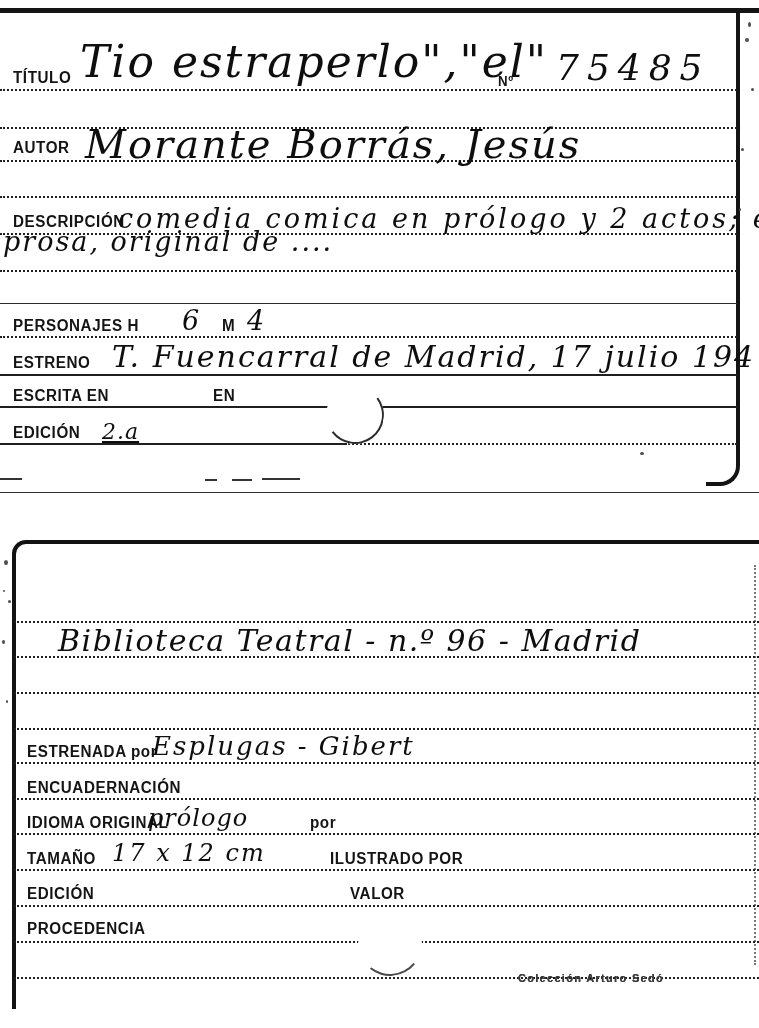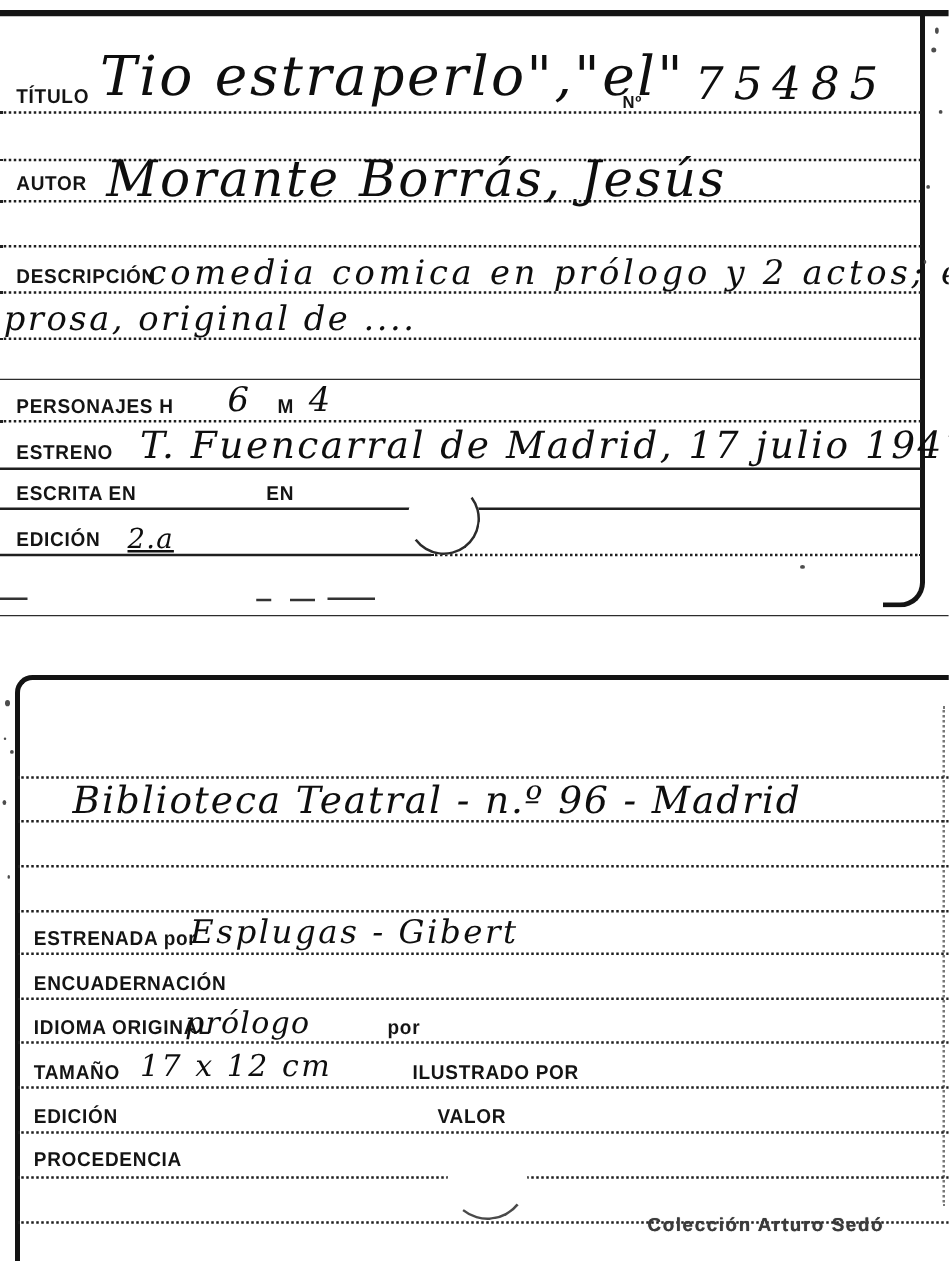--- a/index.html
+++ b/index.html
@@ -43,21 +43,21 @@
   .back-right-edge{position:absolute;left:754px;top:565px;height:400px;width:0;border-left:2px dotted #777;}
   
   .punch{position:absolute;border-radius:50%;background:#ffffff;z-index:6;}
   .punch .arc{position:absolute;inset:0;border-radius:50%;border:2px solid transparent;}
   .punch-front{left:326px;top:386px;width:58px;height:58px;}
   .punch-front .arc{border-right-color:#2b2b2b;border-bottom-color:#2b2b2b;transform:rotate(8deg);}
   .punch-back{left:358px;top:912px;width:64px;height:64px;}
   .punch-back .arc{border-bottom-color:#4a4a4a;transform:rotate(-6deg);}
   
   .stamp{
-    position:absolute;left:518px;top:972px;font-weight:700;font-size:15px;
+    position:absolute;left:518px;top:972px;font-weight:700;font-size:11px;
     letter-spacing:1.3px;color:#3b3b3b;white-space:nowrap;z-index:7;
     text-shadow:0 0 .6px #3b3b3b;
   }
   .speck{position:absolute;background:#4d4d4d;border-radius:50%;}
   .dash{position:absolute;height:0;border-top:2px solid #333;} .z3{z-index:3;} .z8{z-index:8;}
 </style>
 </head>
 <body>
 
 <div class="abs" style="left:0;top:0;width:759px;height:500px;">
@@ -92,21 +92,21 @@
   <span class="label" style="left:222px;top:317px;">M</span>
   <span class="label" style="left:13px;top:354px;">ESTRENO</span>
   <span class="label" style="left:13px;top:387px;">ESCRITA EN</span>
   <span class="label" style="left:213px;top:387px;">EN</span>
   <span class="label" style="left:13px;top:424px;">EDICIÓN</span>
 
   <span class="hand z3" style="left:80px;top:40px;font-size:44px;letter-spacing:2px;">Tio estraperlo","el"</span>
   <span class="hand z3" style="left:556px;top:50px;font-size:36px;letter-spacing:8px;">75485</span>
   <span class="hand z3" style="left:85px;top:124px;font-size:40px;letter-spacing:2px;">Morante Borrás, Jesús</span>
   <span class="hand z3" style="left:118px;top:205px;font-size:27px;letter-spacing:3px;">comedia comica en prólogo y 2 actos; en</span>
-  <span class="hand z3" style="left:3px;top:242px;font-size:27px;letter-spacing:2px;">prosa, original de ....</span>
+  <span class="hand z3" style="left:3px;top:228px;font-size:27px;letter-spacing:2px;">prosa, original de ....</span>
   <span class="hand z3" style="left:182px;top:307px;font-size:27px;">6</span>
   <span class="hand z3" style="left:247px;top:307px;font-size:27px;">4</span>
   <span class="hand z3" style="left:112px;top:342px;font-size:30px;letter-spacing:2px;">T. Fuencarral de Madrid, 17 julio 1947</span>
   <span class="hand z8" style="left:102px;top:421px;font-size:22px;letter-spacing:1px;text-decoration:underline;">2.a</span>
 
   <div class="punch punch-front">
       <div class="arc"></div>
     </div>
 
   <div>

